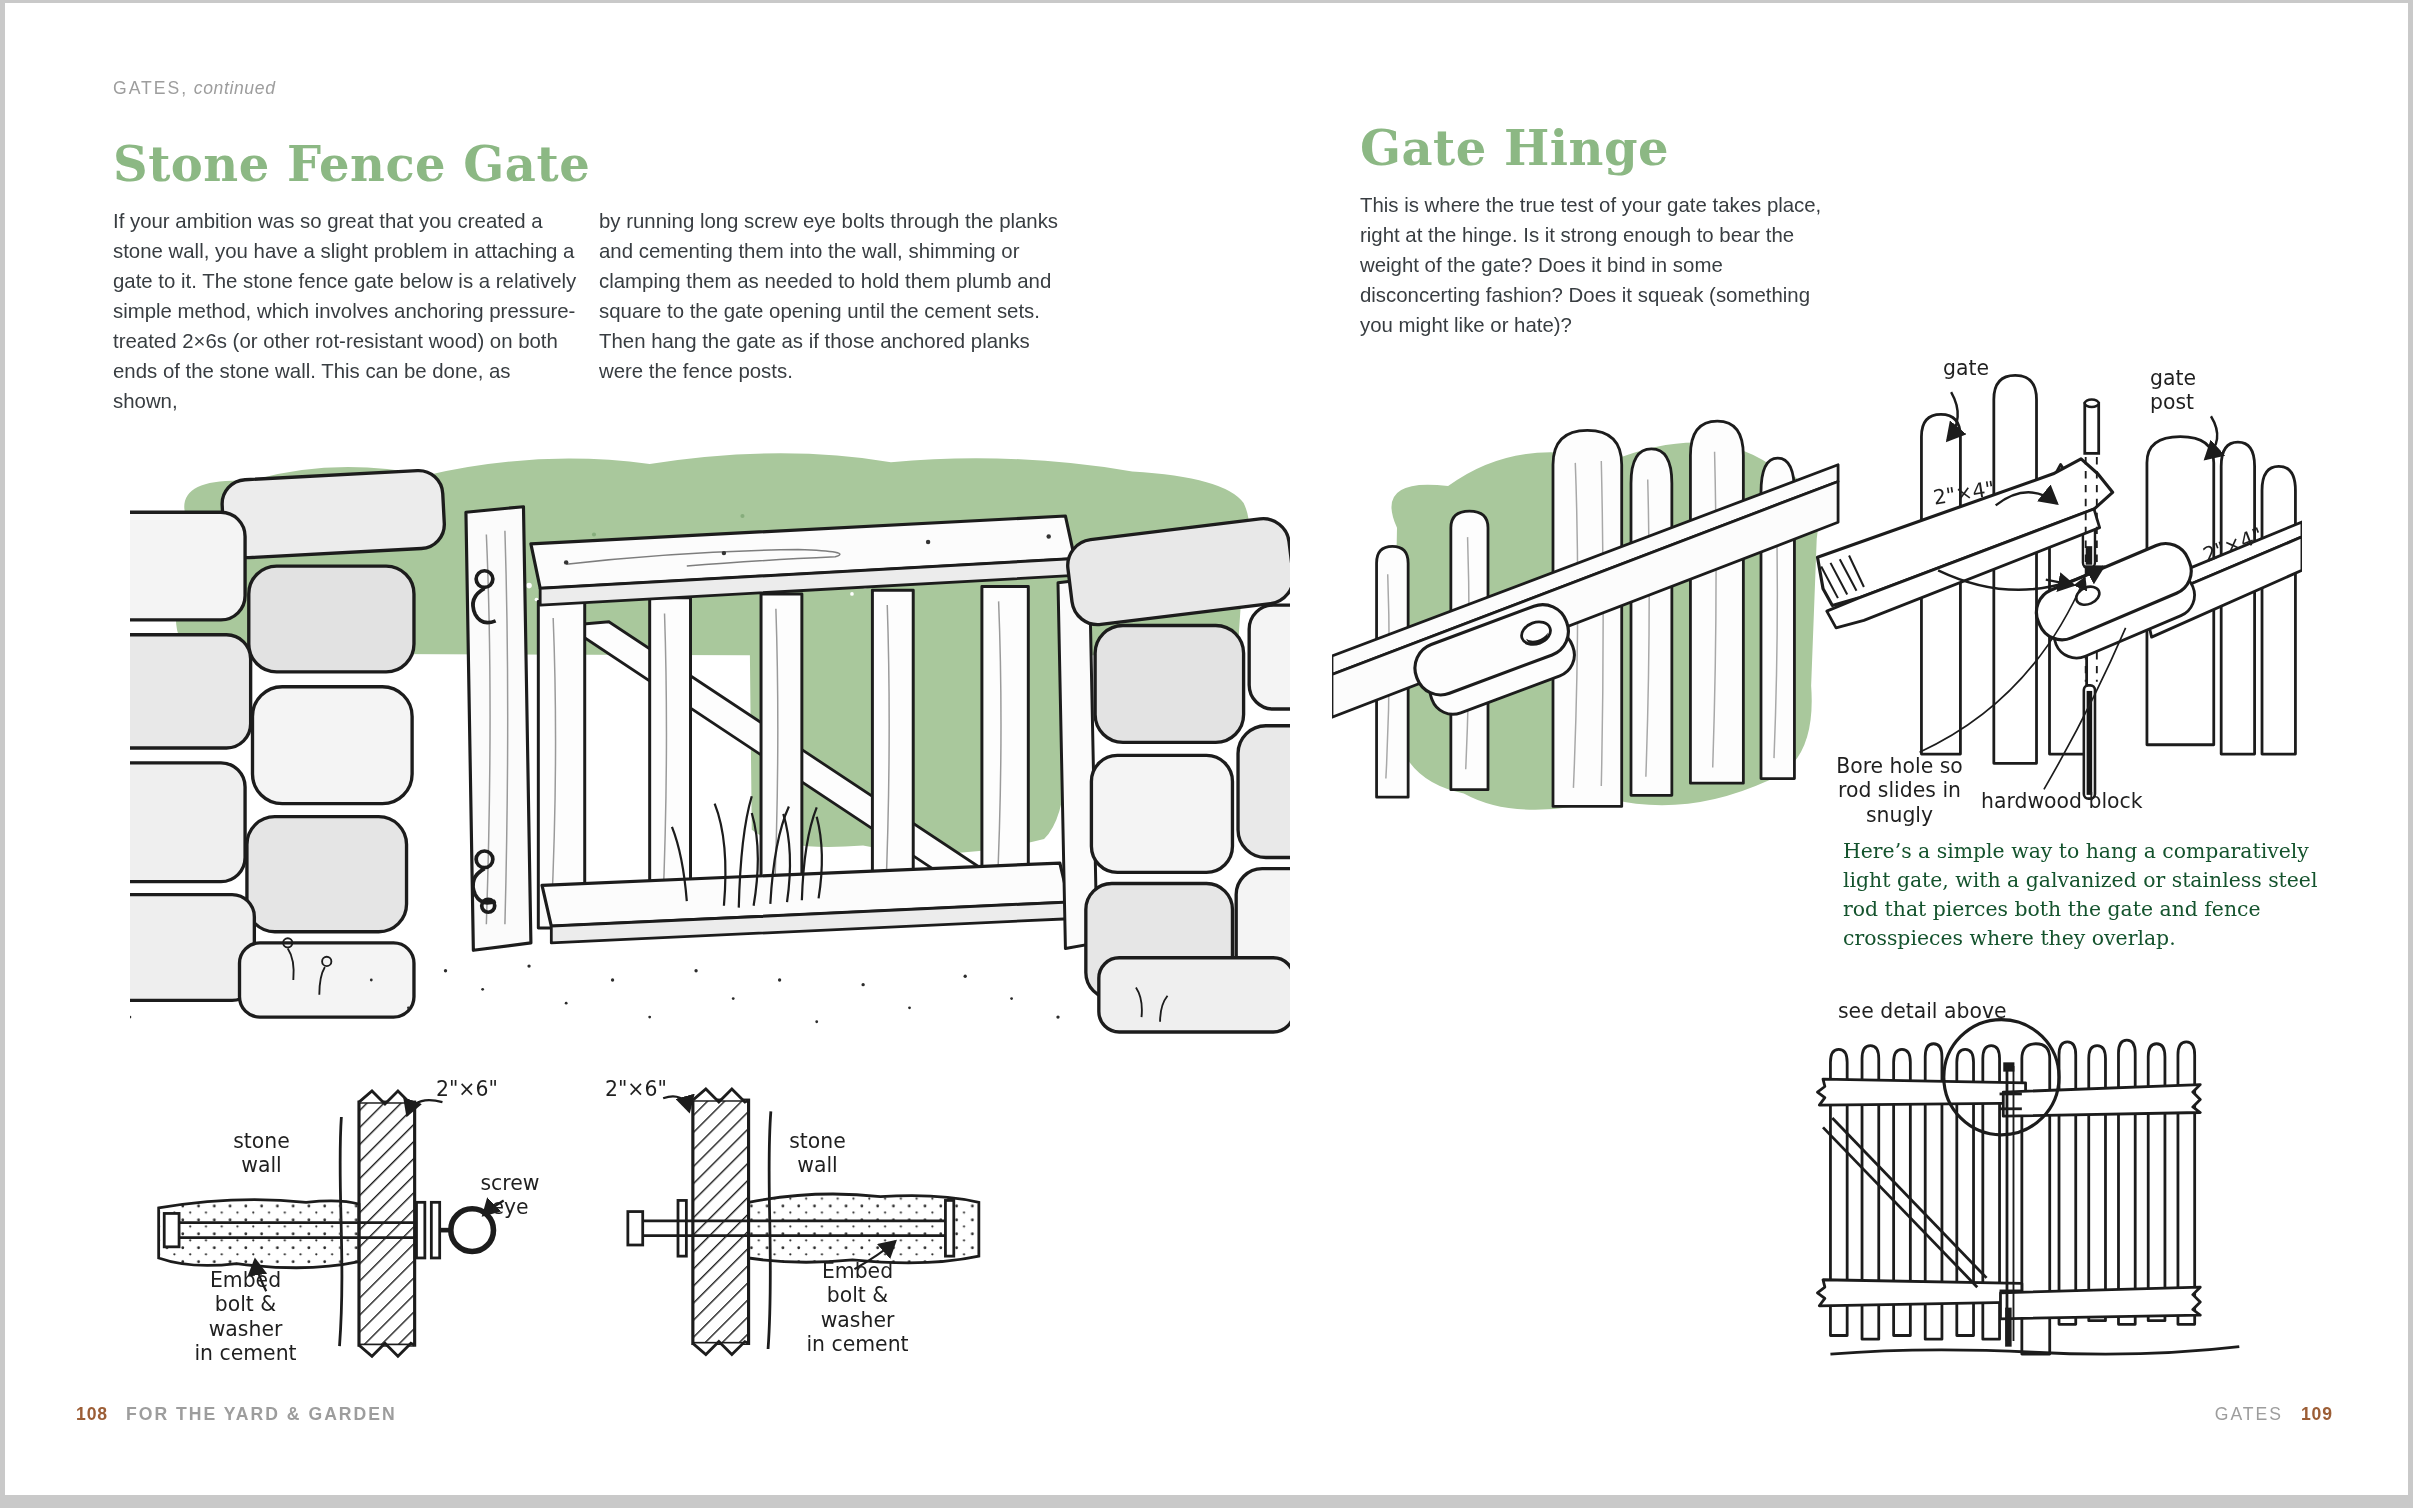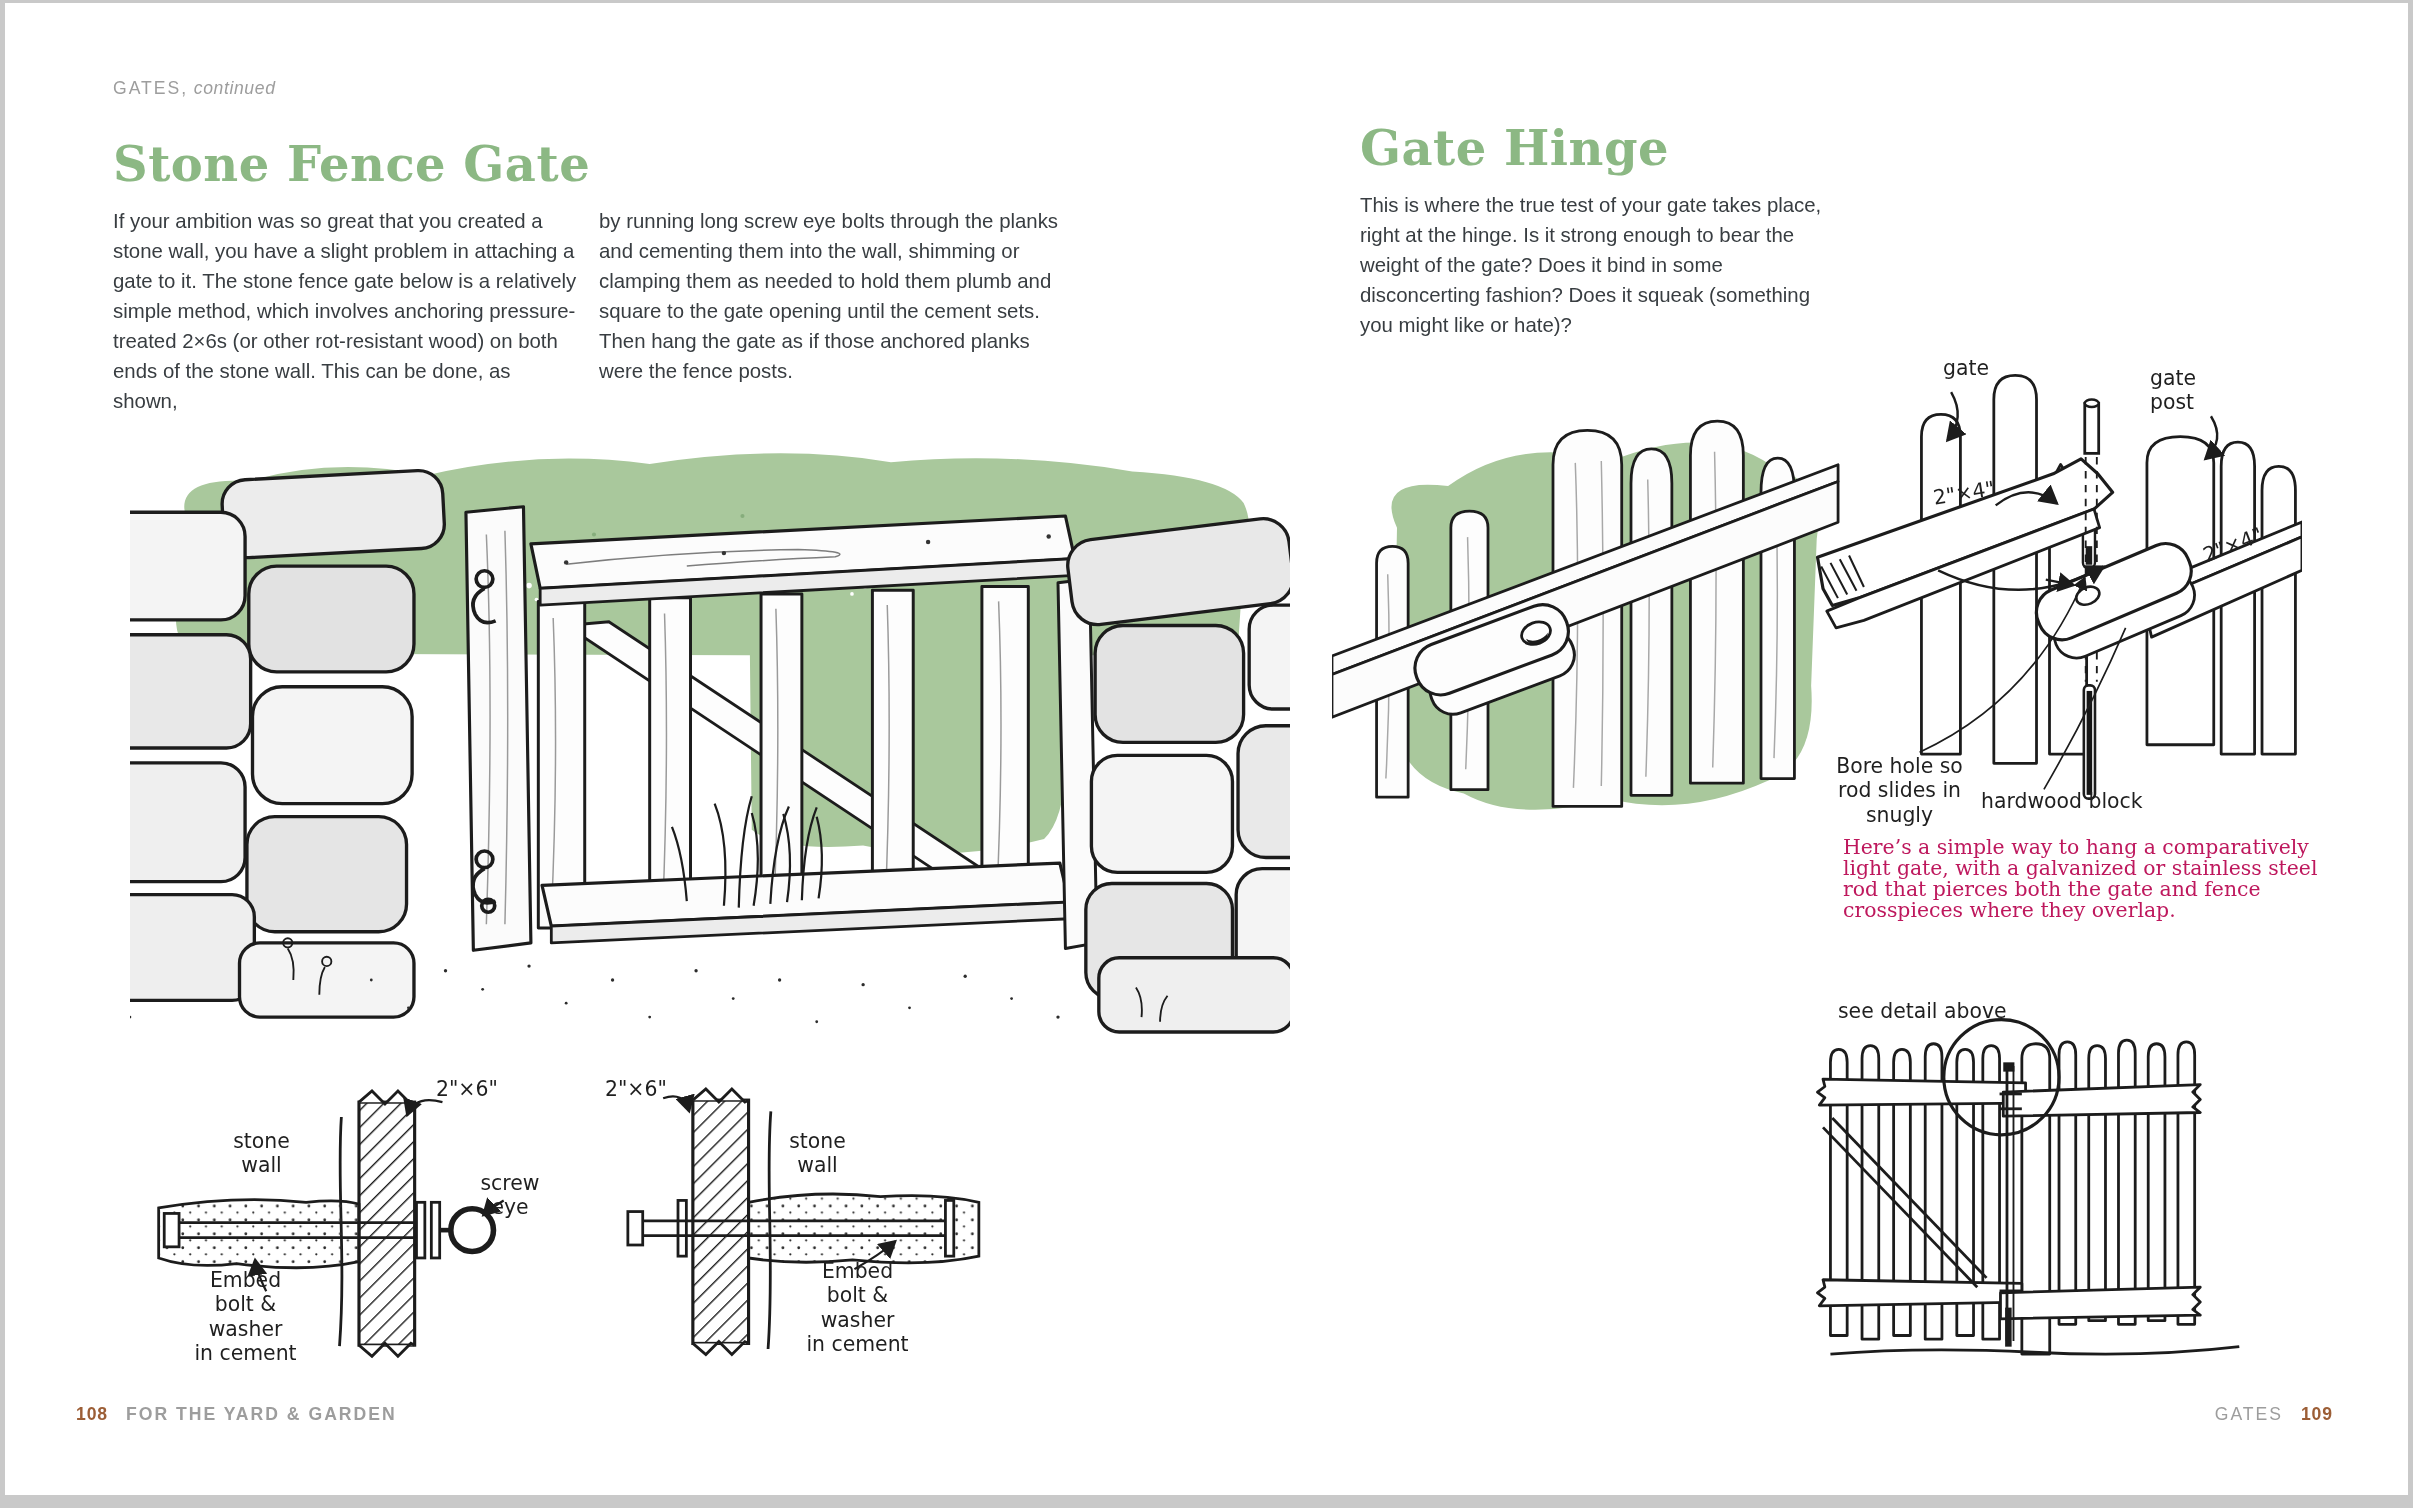--- a/index.html
+++ b/index.html
@@ -13,21 +13,21 @@
 
   .page-title{font-family:"DejaVu Serif","Liberation Serif",serif;font-weight:bold;
               font-size:48px;color:#8cb884;letter-spacing:0.5px;text-align:center;}
   .body-col{font-size:20.4px;line-height:30px;color:#383d41;}
 
   .hand{position:absolute;font-family:"DejaVu Sans",sans-serif;font-size:20.4px;line-height:1.2;
         color:#1f1f1f;white-space:pre-line;}
   .hand-c{text-align:center;}
 
   .caption{position:absolute;font-family:"DejaVu Serif","Liberation Serif",serif;
-           font-size:20.4px;line-height:21px;color:#be185d;}
+           font-size:20.4px;line-height:29px;color:#14532d;}
 
   .footer{font-size:17.6px;letter-spacing:2px;color:#9d9d9d;}
   .pgnum{font-weight:bold;color:#9c5e36;letter-spacing:0.9px;}
   .footer-right{text-align:center;}
 
   svg{display:block;overflow:hidden;}
 </style>
 </head>
 <body>
 

